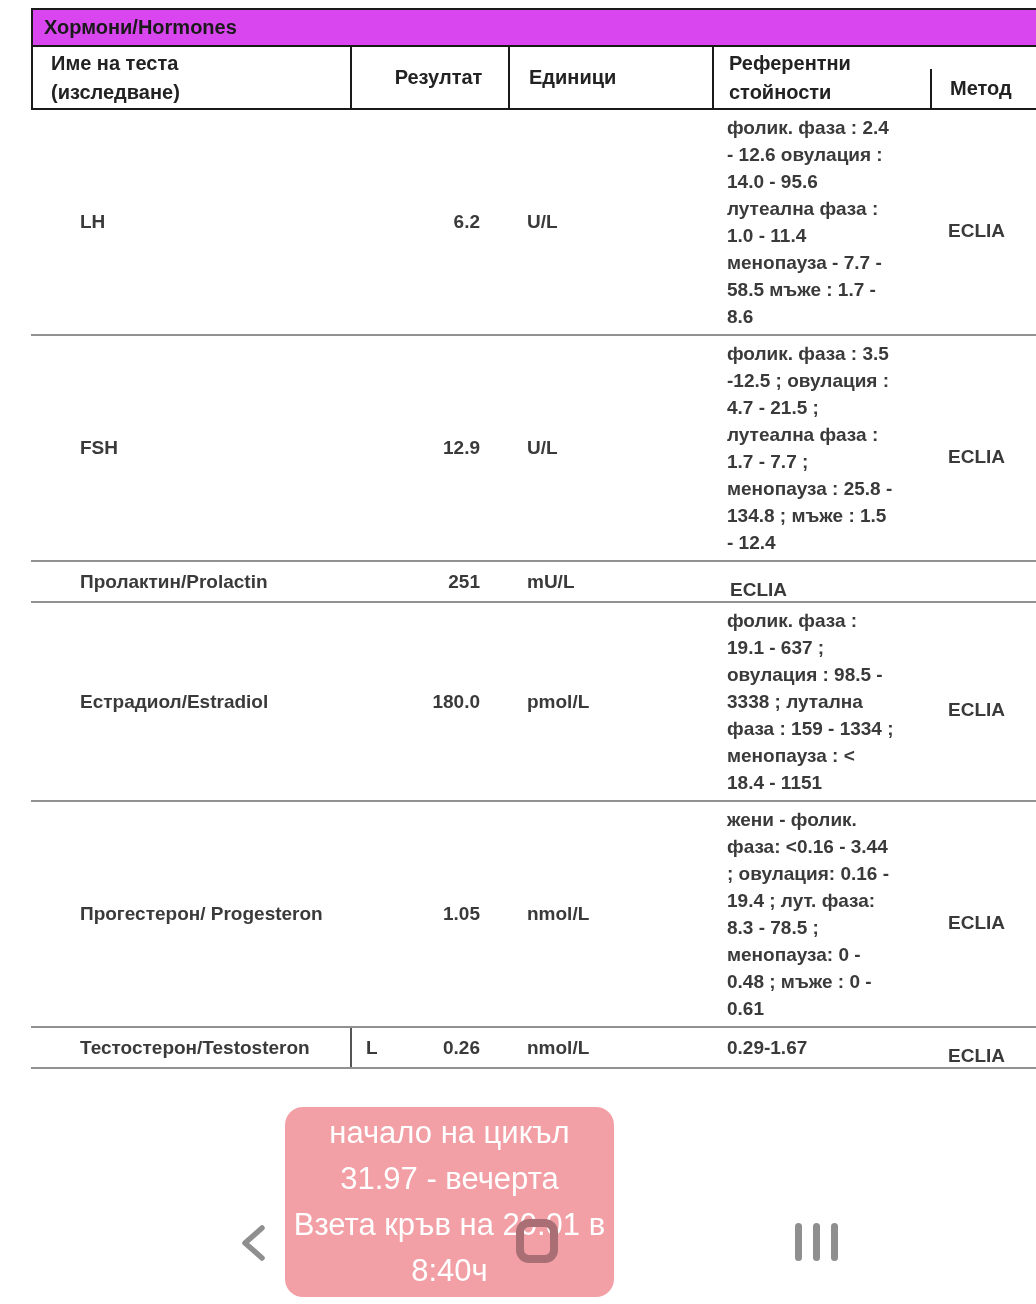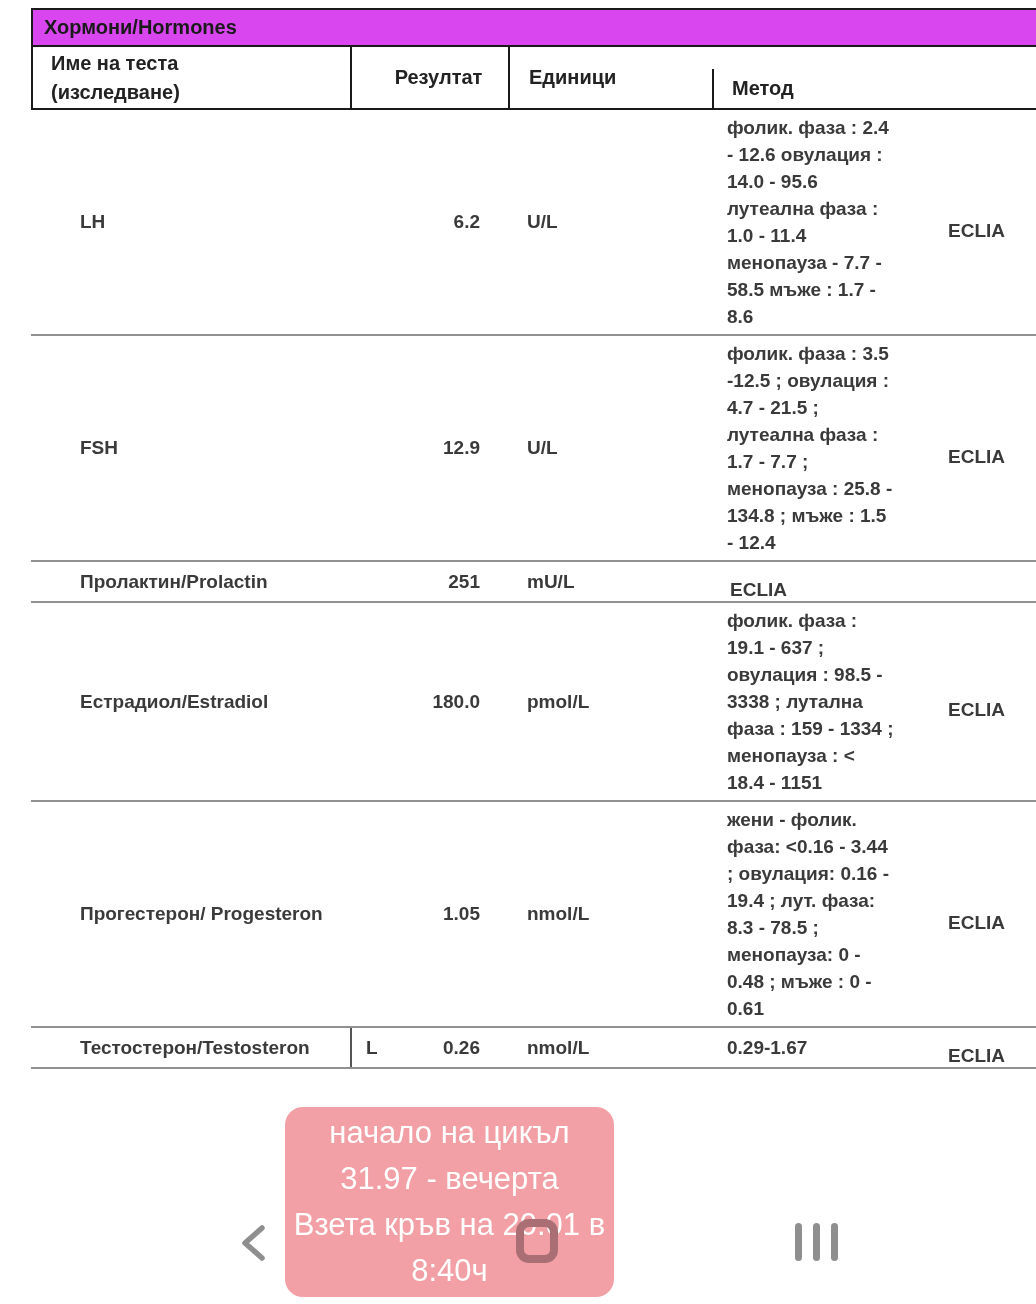--- a/index.html
+++ b/index.html
@@ -61,20 +61,22 @@
 <body>
 
 <div class="lab-table">
   <div class="section-banner">Хормони/Hormones</div>
 
   <div class="hdr-row">
     <div class="hdr-cell c1">Име на теста
 (изследване)</div>
     <div class="hdr-cell c2">Резултат</div>
     <div class="hdr-cell c3">Единици</div>
+    <div class="hdr-cell c4">Референтни
+стойности</div>
     <div class="hdr-cell c5">Метод</div>
   </div>
 
   <div id="table-body">
   <div class="trow">
     <div class="tcell name">LH</div>
     <div class="tcell result">
       <span class="flag"></span>
       <span>6.2</span>
     </div>

